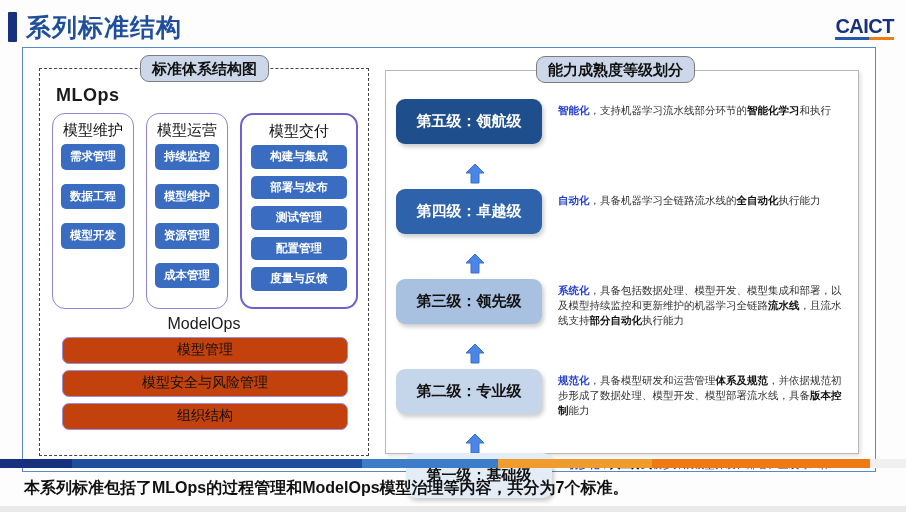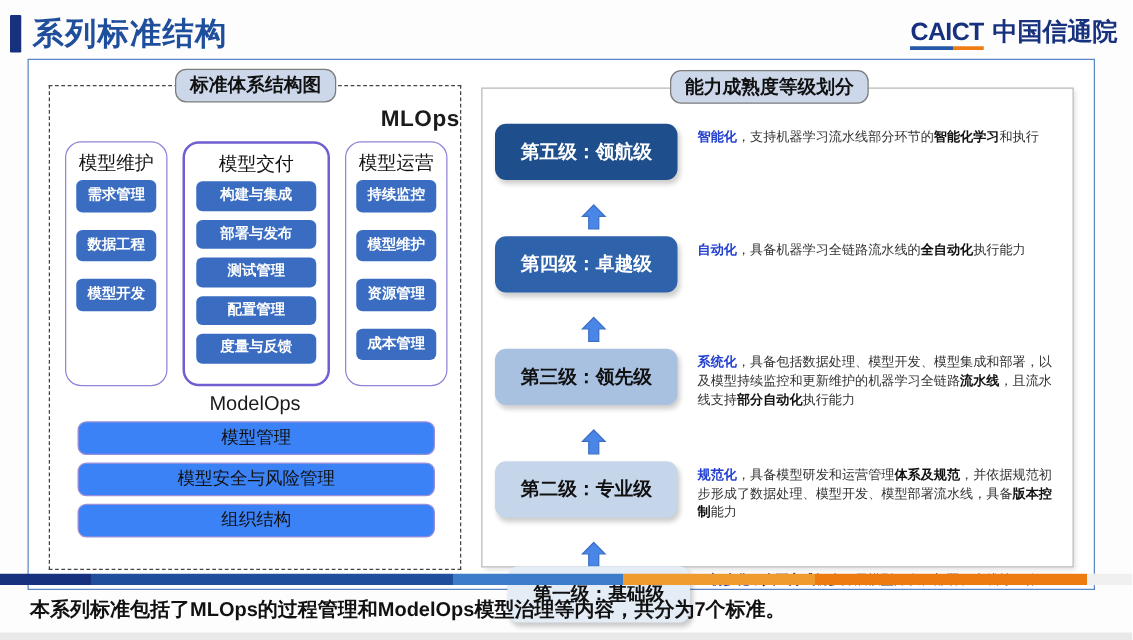--- a/index.html
+++ b/index.html
@@ -57,21 +57,21 @@
   .pill{
     position:absolute;
     background:#ccd8ea;border:1.4px solid #7c7c7c;border-radius:9px;
     font-size:15px;font-weight:bold;color:#111;
     padding:4px 11px 4px;white-space:nowrap;line-height:1.15;
   }
   .pill-left{ left:100px;top:-14px; }
   .pill-right{ left:150px;top:-15px; }
 
   .mlops-title{
-    position:absolute;left:0;top:16px;width:100%;text-align:right;
+    position:absolute;left:16px;top:16px;width:100%;text-align:left;
     font-size:18px;font-weight:bold;color:#1a1a1a;letter-spacing:.5px;
   }
 
   .cols{
     position:absolute;left:12px;top:44px;width:306px;height:196px;
     display:flex;justify-content:space-between;
   }
   .col{
     border:1.6px solid #8f84d8;border-radius:13px;background:#fff;
     box-sizing:border-box;padding-top:5px;
@@ -91,21 +91,21 @@
   .chip-mid{width:96px;padding:6px 0;margin-bottom:7px;}
 
   .modelops-title{
     position:absolute;left:0;top:246px;width:100%;text-align:center;
     font-size:16px;font-weight:normal;color:#1a1a1a;
   }
   .mo-list{
     position:absolute;left:22px;top:268px;width:286px;
   }
   .mo-item{
-    border:1.5px solid #9a8fdb;border-radius:7px;background:#3b82f6;
+    border:1.5px solid #9a8fdb;border-radius:7px;background:#c2410c;
     text-align:center;font-size:14px;color:#111;
     padding:3px 0 4px;margin-bottom:6px;white-space:nowrap;
   }
 
   
   .panel-right{
     position:absolute;left:362px;top:22px;width:474px;height:384px;
     border:1.2px solid #b9b9b9;box-sizing:border-box;background:#fff;
     box-shadow:2px 2px 4px rgba(0,0,0,.12);
   }
@@ -157,55 +157,54 @@
   <div class="title-bar">
     <div class="title-accent"></div>
     <div class="title-text">系列标准结构</div>
   </div>
 
   <div class="logo">
     <div class="logo-caict">
       <span>CAICT</span>
       <span class="logo-underline"></span>
     </div>
-    <div class="logo-cn">中国信通院</div>
   </div>
 
   <div class="frame">
 
     <div class="panel-left">
       <div class="pill pill-left">标准体系结构图</div>
       <div class="mlops-title">MLOps</div>
 
       <div class="cols">
 
         <div class="col col-side">
           <div class="col-head">模型维护</div>
           <div class="chip chip-side">需求管理</div>
           <div class="chip chip-side">数据工程</div>
           <div class="chip chip-side">模型开发</div>
+        </div>
+
+        <div class="col col-side">
+          <div class="col-head">模型运营</div>
+          <div class="chip chip-side">持续监控</div>
+          <div class="chip chip-side">模型维护</div>
+          <div class="chip chip-side">资源管理</div>
+          <div class="chip chip-side">成本管理</div>
         </div>
 
         <div class="col col-mid">
           <div class="col-head">模型交付</div>
           <div class="chip chip-mid">构建与集成</div>
           <div class="chip chip-mid">部署与发布</div>
           <div class="chip chip-mid">测试管理</div>
           <div class="chip chip-mid">配置管理</div>
           <div class="chip chip-mid">度量与反馈</div>
         </div>
 
-        <div class="col col-side">
-          <div class="col-head">模型运营</div>
-          <div class="chip chip-side">持续监控</div>
-          <div class="chip chip-side">模型维护</div>
-          <div class="chip chip-side">资源管理</div>
-          <div class="chip chip-side">成本管理</div>
-        </div>
-
       </div>
 
       <div class="modelops-title">ModelOps</div>
       <div class="mo-list">
         <div class="mo-item">模型管理</div>
         <div class="mo-item">模型安全与风险管理</div>
         <div class="mo-item">组织结构</div>
       </div>
     </div>
 

